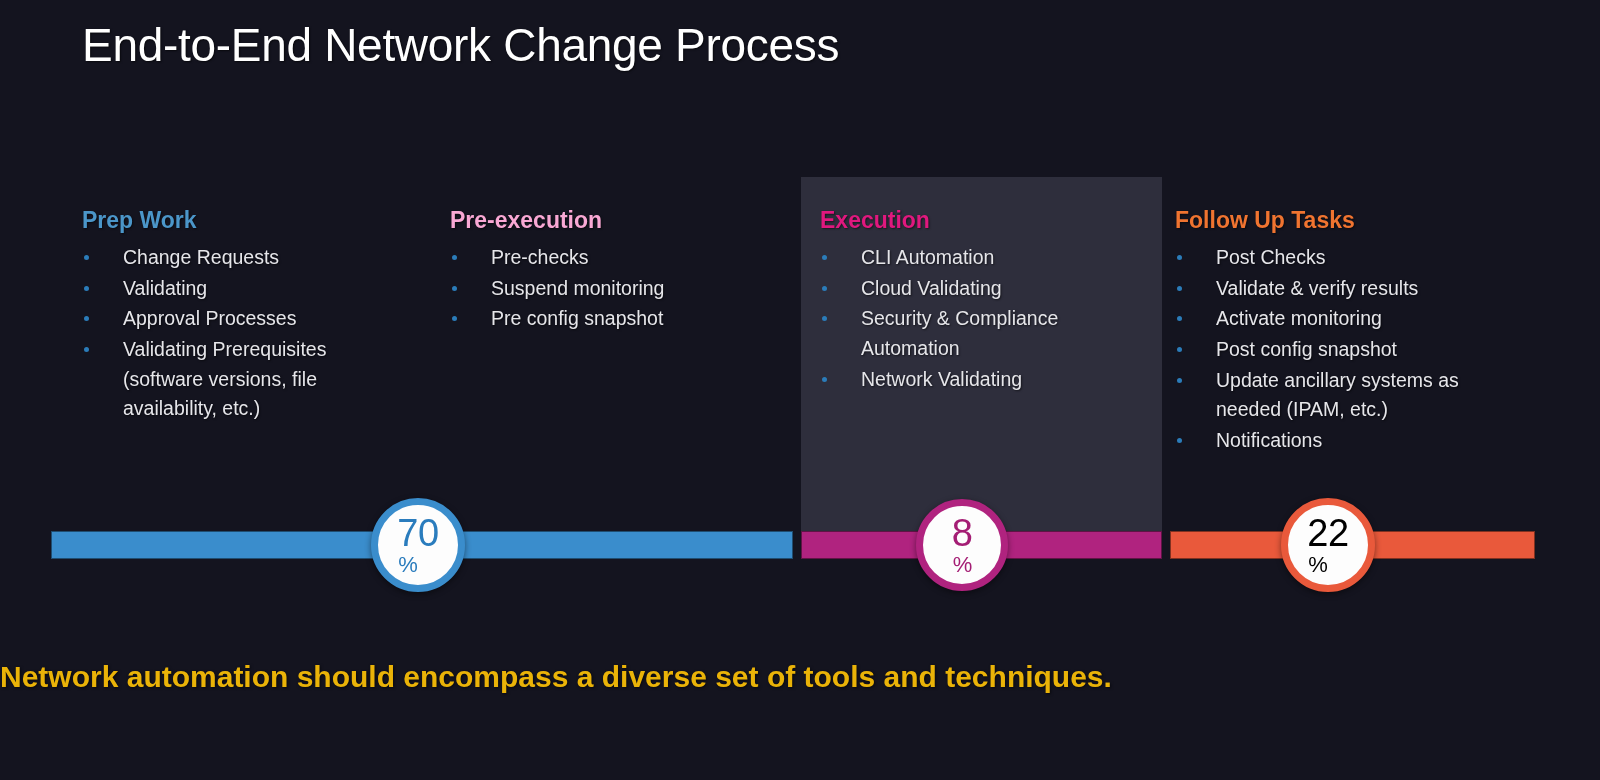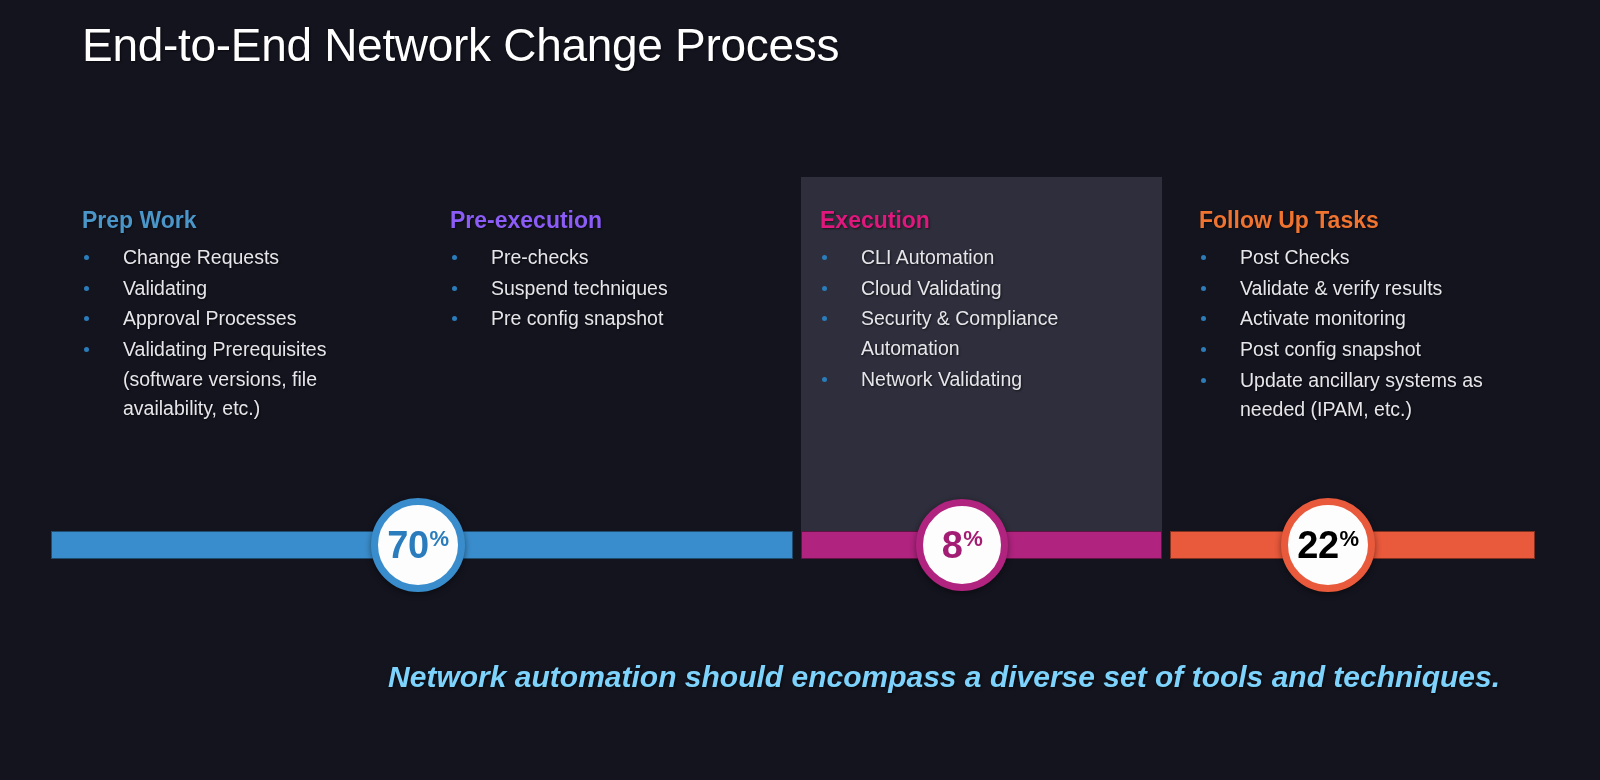--- a/index.html
+++ b/index.html
@@ -62,21 +62,21 @@
     position: absolute;
     left: 2px; top: 12px;
     width: 5px; height: 5px;
     border-radius: 50%;
     background: #2b7cb9;
   }
 
   #col-prep    { left: 82px;   width: 330px; }
   #col-pre     { left: 450px;  width: 330px; }
   #col-exec    { left: 820px;  width: 330px; }
-  #col-follow  { left: 1175px; width: 345px; margin-left: 24px; }
+  #col-follow  { left: 1175px; width: 345px; }
 
   
   .bar {
     position: absolute;
     top: 531px;
     height: 28px;
     border: 1px solid rgba(0,0,0,.45);
   }
   #bar-blue    { left: 51px;   width: 742px;  background: #3a8dcc; }
   #bar-magenta { left: 801px;  width: 361px;  background: #b0237f; }
@@ -87,25 +87,26 @@
     position: absolute;
     border-radius: 50%;
     background: #fdfdfd;
     display: flex;
     align-items: center;
     justify-content: center;
     box-shadow: 0 2px 6px rgba(0,0,0,.45);
   }
   .circle .pct {
     font-size: 38px;
-    font-weight: 700;
+    font-weight: 400;
     line-height: 1;
     display: flex;
     align-items: flex-start;
     letter-spacing: -0.5px;
+    flex-direction: column;
   }
   .circle .pct .sign {
     font-size: 22px;
     line-height: 1;
     margin-top: 2px;
     margin-left: 1px;
   }
 
   #circle-70 {
     left: 371px; top: 498px;
@@ -126,25 +127,24 @@
     width: 94px; height: 94px;
     border: 7px solid #e9593b;
   }
   #circle-22 .pct { color: #000000; }
 
   
   #caption {
     position: absolute;
     left: 0; right: 0;
     top: 660px;
-    text-align: right;
+    text-align: left;
     font-size: 30px;
     font-weight: bold;
-    font-style: italic;
-    color: #7dd3fc;
+    color: #eab308;
     text-shadow: 1px 1px 3px rgba(0,0,0,.6);
   }
 </style>
 </head>
 <body>
 
 <div id="slide">
 
   <div id="title">End-to-End Network Change Process</div>
 
@@ -154,24 +154,24 @@
     <div class="col-heading" style="color:#4b96c9">Prep Work</div>
     <ul class="bullets">
       <li><span class="dot"></span><span>Change Requests</span></li>
       <li><span class="dot"></span><span>Validating</span></li>
       <li><span class="dot"></span><span>Approval Processes</span></li>
       <li><span class="dot"></span><span>Validating Prerequisites (software versions, file availability, etc.)</span></li>
     </ul>
   </div>
 
   <div class="column" id="col-pre">
-    <div class="col-heading" style="color:#8b5cf6">Pre-execution</div>
+    <div class="col-heading" style="color:#f9a8d4">Pre-execution</div>
     <ul class="bullets">
       <li><span class="dot"></span><span>Pre-checks</span></li>
-      <li><span class="dot"></span><span>Suspend techniques</span></li>
+      <li><span class="dot"></span><span>Suspend monitoring</span></li>
       <li><span class="dot"></span><span>Pre config snapshot</span></li>
     </ul>
   </div>
 
   <div class="column" id="col-exec">
     <div class="col-heading" style="color:#e0187e">Execution</div>
     <ul class="bullets">
       <li><span class="dot"></span><span>CLI Automation</span></li>
       <li><span class="dot"></span><span>Cloud  Validating</span></li>
       <li><span class="dot"></span><span>Security &amp; Compliance Automation</span></li>
@@ -180,20 +180,21 @@
   </div>
 
   <div class="column" id="col-follow">
     <div class="col-heading" style="color:#f07430">Follow Up Tasks</div>
     <ul class="bullets">
       <li><span class="dot"></span><span>Post Checks</span></li>
       <li><span class="dot"></span><span>Validate &amp; verify results</span></li>
       <li><span class="dot"></span><span>Activate monitoring</span></li>
       <li><span class="dot"></span><span>Post config snapshot</span></li>
       <li><span class="dot"></span><span>Update ancillary systems as needed (IPAM, etc.)</span></li>
+      <li><span class="dot"></span><span>Notifications</span></li>
     </ul>
   </div>
 
   <div class="bar" id="bar-blue"></div>
   <div class="bar" id="bar-magenta"></div>
   <div class="bar" id="bar-orange"></div>
 
   <div class="circle" id="circle-70">
     <span class="pct">
         <span>70</span>

